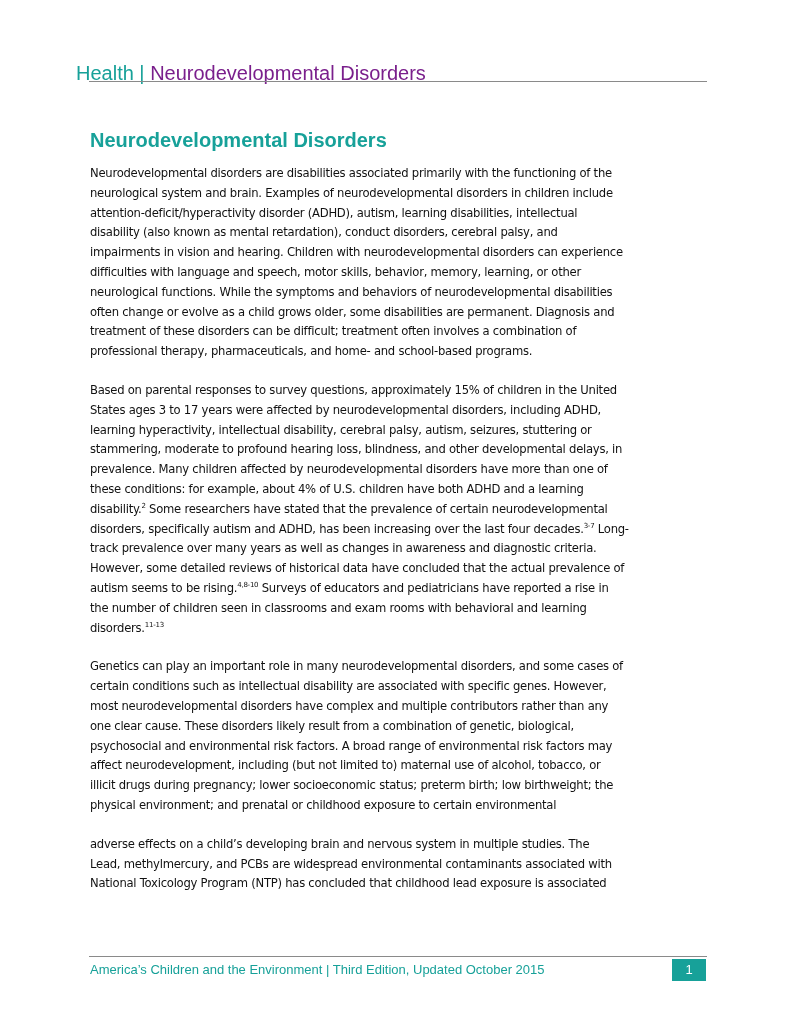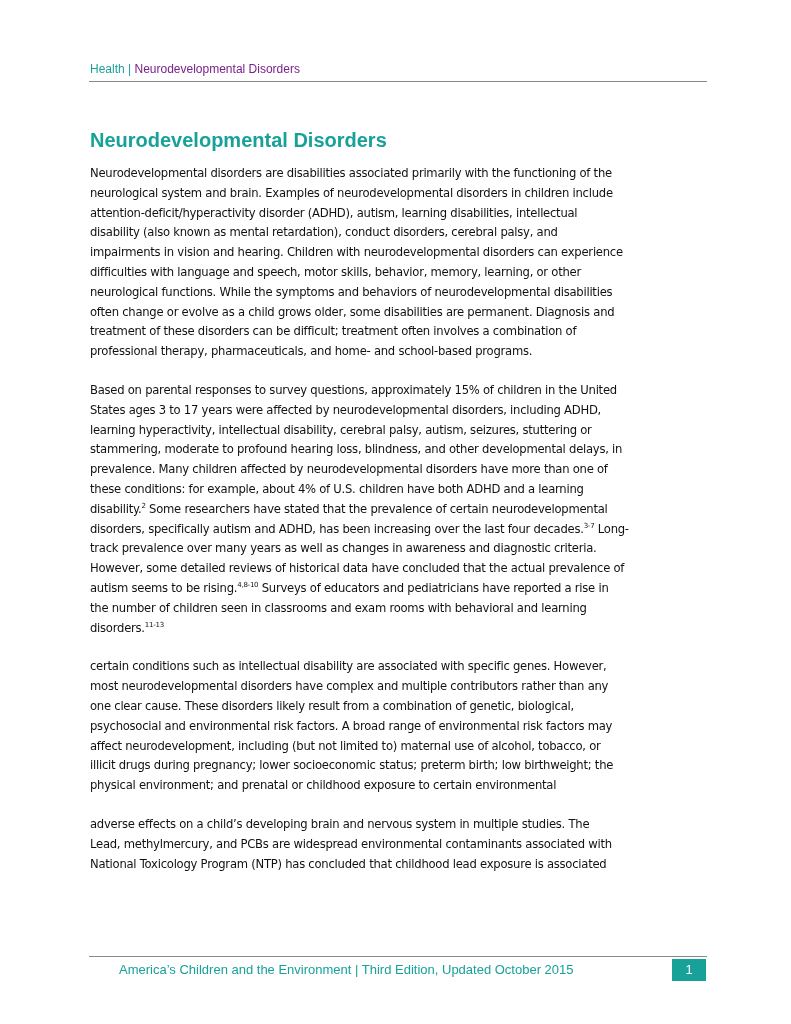--- a/index.html
+++ b/index.html
@@ -1,28 +1,28 @@
 <!DOCTYPE html>
 <html><head>
 <meta charset="utf-8">
 <style>
   html, body { margin: 0; padding: 0; background: #ffffff; }
   body { width: 791px; height: 1024px; position: relative; overflow: hidden; }
-  .header { position: absolute; left: 90px; top: 62px; font-family: "Liberation Sans", sans-serif; font-size: 12px; }
+  .header { position: absolute; left: 76px; top: 62px; font-family: "Liberation Sans", sans-serif; font-size: 20px; }
   .header .section { color: #17a199; }
   .header .sep { color: #17a199; }
   .header .topic { color: #7a1f8c; }
   .header-rule { position: absolute; left: 89px; top: 81px; width: 618px; height: 1px; background: #8a8a8a; }
   .title { position: absolute; left: 90px; top: 129px; font-family: "Liberation Sans", sans-serif; font-weight: bold; font-size: 20px; color: #17a199; margin: 0; }
   .body { position: absolute; left: 90px; top: 164px; width: 620px; font-family: "DejaVu Sans", sans-serif; font-size: 11.6px; line-height: 19.8px; color: #111; letter-spacing: -0.25px; }
   .body p { margin: 0 0 19px 0; }
   .body .line { display: block; white-space: nowrap; }
   sup { font-size: 7px; line-height: 0; vertical-align: 5px; }
   .footer-rule { position: absolute; left: 89px; top: 956px; width: 618px; height: 1px; background: #8a8a8a; }
-  .footer { position: absolute; left: 90px; top: 962px; font-family: "Liberation Sans", sans-serif; font-size: 13px; color: #17a199; margin-left: 29px; }
+  .footer { position: absolute; left: 90px; top: 962px; font-family: "Liberation Sans", sans-serif; font-size: 13px; color: #17a199; }
   .page-num { position: absolute; left: 672px; top: 959px; width: 34px; height: 22px; background: #17a199; color: #fff; font-family: "Liberation Sans", sans-serif; font-size: 13px; text-align: center; line-height: 22px; }
 </style>
 </head>
 <body>
 
 <div class="header">
   <span class="section">Health</span><span class="sep"> | </span><span class="topic">Neurodevelopmental Disorders</span>
 </div>
 <div class="header-rule"></div>
 
@@ -52,20 +52,21 @@
     <span class="line"><span>disability.</span><sup>2</sup><span> Some researchers have stated that the prevalence of certain neurodevelopmental</span></span>
     <span class="line"><span>disorders, specifically autism and ADHD, has been increasing over the last four decades.</span><sup>3-7</sup><span> Long-</span></span>
     <span class="line">track prevalence over many years as well as changes in awareness and diagnostic criteria.</span>
     <span class="line">However, some detailed reviews of historical data have concluded that the actual prevalence of</span>
     <span class="line"><span>autism seems to be rising.</span><sup>4,8-10</sup><span> Surveys of educators and pediatricians have reported a rise in</span></span>
     <span class="line">the number of children seen in classrooms and exam rooms with behavioral and learning</span>
     <span class="line"><span>disorders.</span><sup>11-13</sup></span>
   </p>
 
   <p>
+    <span class="line">Genetics can play an important role in many neurodevelopmental disorders, and some cases of</span>
     <span class="line">certain conditions such as intellectual disability are associated with specific genes. However,</span>
     <span class="line">most neurodevelopmental disorders have complex and multiple contributors rather than any</span>
     <span class="line">one clear cause. These disorders likely result from a combination of genetic, biological,</span>
     <span class="line">psychosocial and environmental risk factors. A broad range of environmental risk factors may</span>
     <span class="line">affect neurodevelopment, including (but not limited to) maternal use of alcohol, tobacco, or</span>
     <span class="line">illicit drugs during pregnancy; lower socioeconomic status; preterm birth; low birthweight; the</span>
     <span class="line">physical environment; and prenatal or childhood exposure to certain environmental</span>
   </p>
 
   <p>

